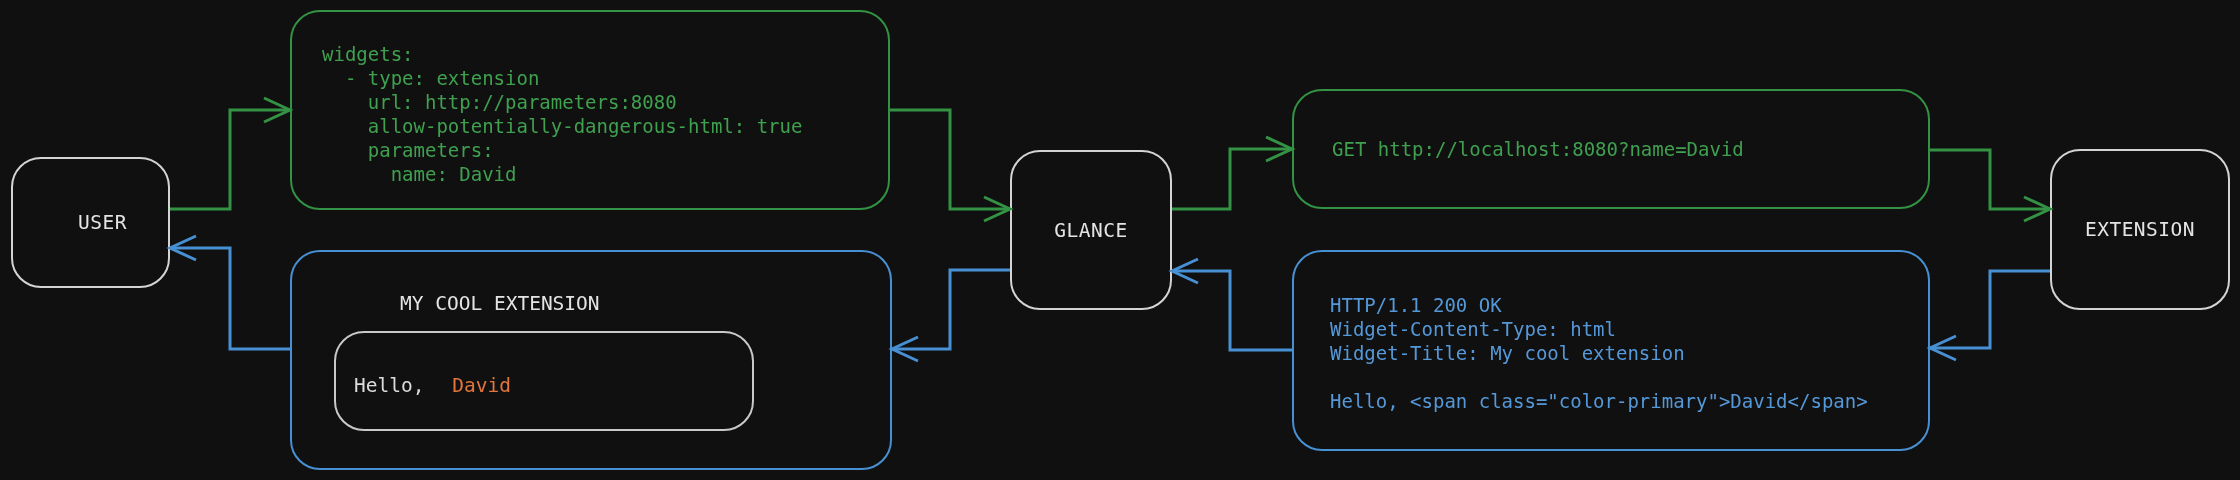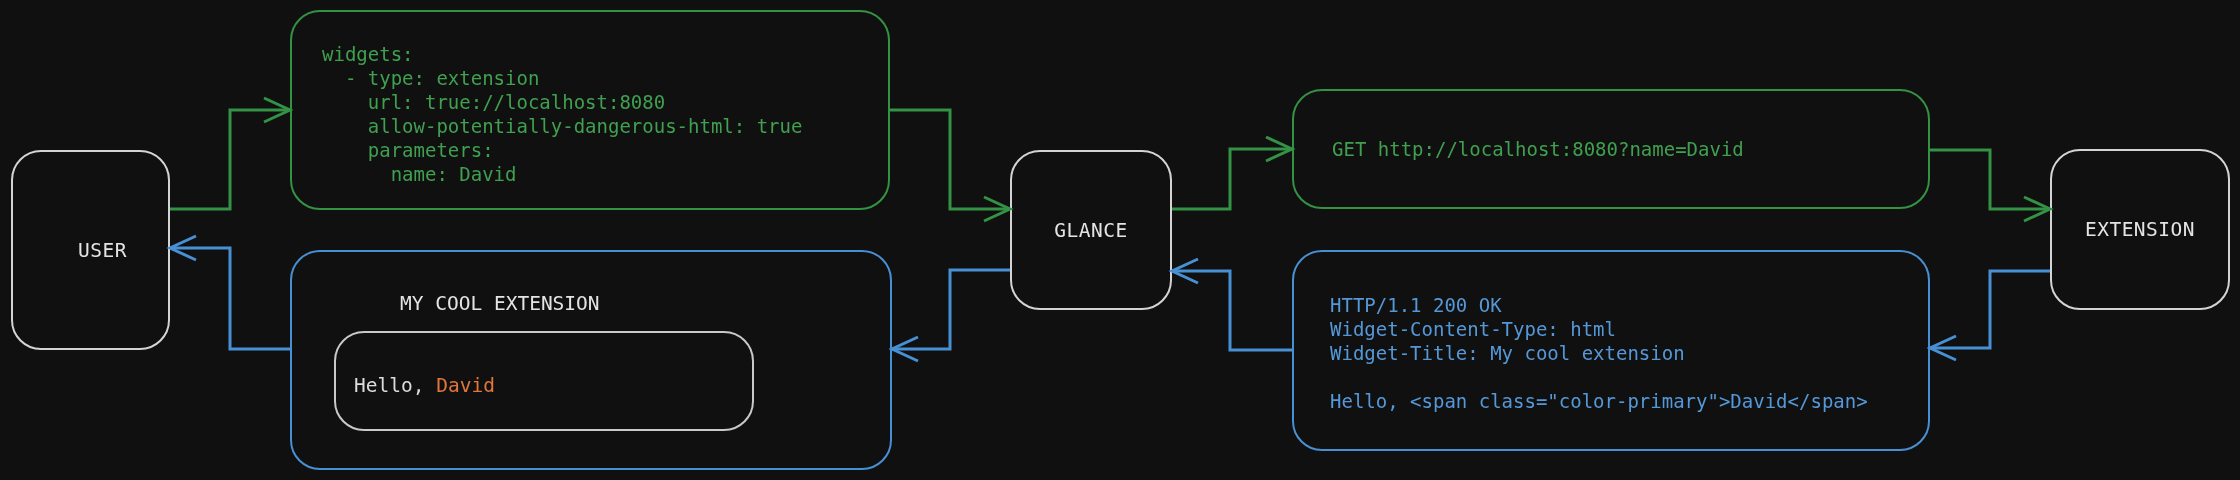--- a/index.html
+++ b/index.html
@@ -38,21 +38,21 @@
     line-height: 24px;
     min-height: 24px;
   }
   .green-text { color: #3fa04f; }
   .blue-text  { color: #5598d8; }
   #config-box   { left: 290px;  top: 10px;  width: 600px; height: 200px; padding: 30px 0 0 30px; }
   #request-box  { left: 1292px; top: 89px;  width: 638px; height: 120px;
                   display: flex; align-items: center; padding-left: 38px; }
   #response-box { left: 1292px; top: 250px; width: 638px; height: 201px; padding: 41px 0 0 36px; }
   #widget-box   { left: 290px;  top: 250px; width: 602px; height: 220px; }
-  #user-node      { left: 11px;   top: 150px; width: 159px; height: 200px; padding-left: 24px; }
+  #user-node      { left: 11px;   top: 157px; width: 159px; height: 131px; padding-left: 24px; }
   #glance-node    { left: 1010px; top: 150px; width: 162px; height: 160px; }
   #extension-node { left: 2050px; top: 149px; width: 180px; height: 161px; justify-content: center; }
   #widget-title {
     position: absolute;
     left: 60px; top: 40px;
     color: #e4e4e4;
     font-size: 19.5px;
     line-height: 24px;
     white-space: pre;
     padding-left: 48px;
@@ -64,20 +64,21 @@
     border: 2.5px solid #c9c9c9;
     border-radius: 30px;
     box-sizing: border-box;
     display: flex;
     align-items: center;
     padding-left: 18px;
     padding-top: 8px;
     font-size: 19.5px;
     white-space: pre;
     color: #dcdcdc;
+    gap: 16px;
   }
   #greeting-name { color: #e2763b; }
   #arrow-layer {
     position: absolute;
     left: 0; top: 0;
     pointer-events: none;
   }
   .arrow path {
     fill: none;
     stroke-width: 3px;
@@ -96,21 +97,21 @@
   <div class="box node" id="glance-node">
     <span>GLANCE</span>
   </div>
   <div class="box node" id="extension-node">
     <span>EXTENSION</span>
   </div>
 
   <div class="box green-box" id="config-box">
     <div class="code-line green-text">widgets:</div>
     <div class="code-line green-text">  - type: extension</div>
-    <div class="code-line green-text">    url: true://localhost:8080</div>
+    <div class="code-line green-text">    url: http://parameters:8080</div>
     <div class="code-line green-text">    allow-potentially-dangerous-html: true</div>
     <div class="code-line green-text">    parameters:</div>
     <div class="code-line green-text">      name: David</div>
   </div>
 
   <div class="box green-box" id="request-box">
     <div class="code-line green-text">GET http://localhost:8080?name=David</div>
   </div>
 
   <div class="box blue-box" id="response-box">

